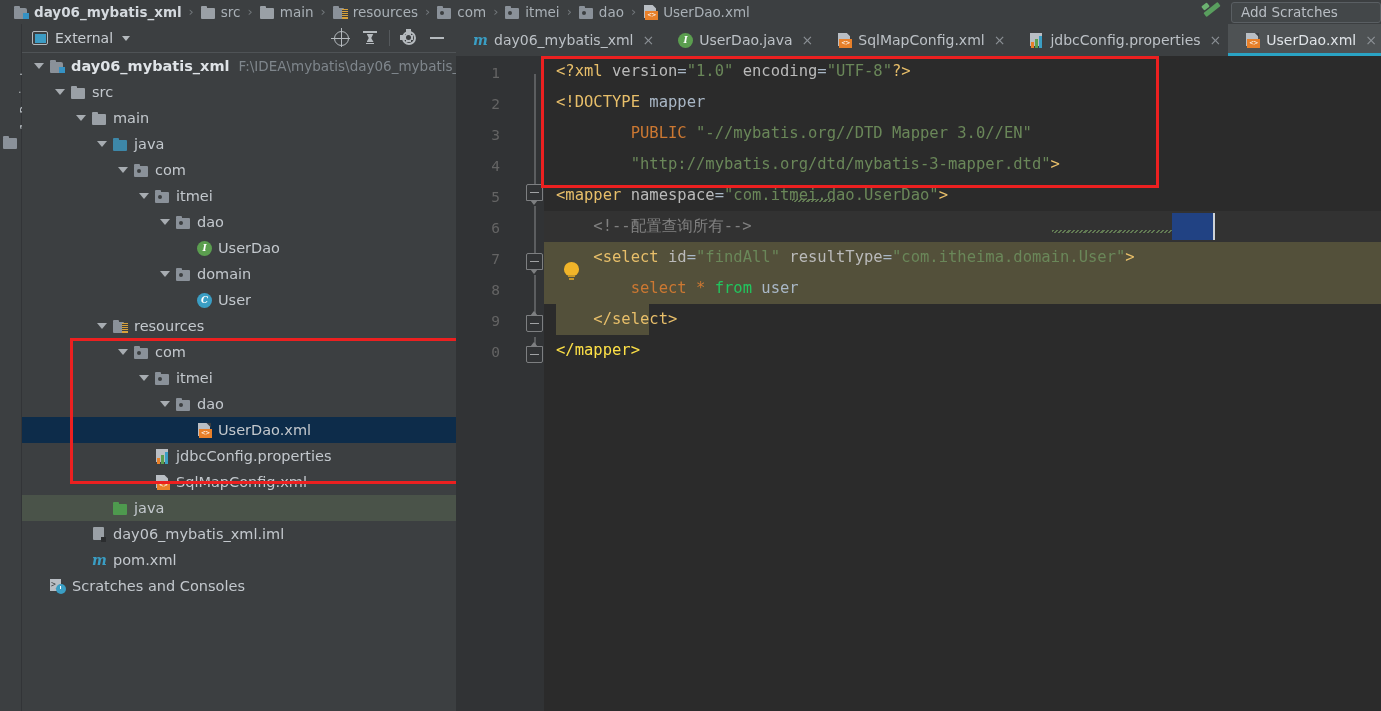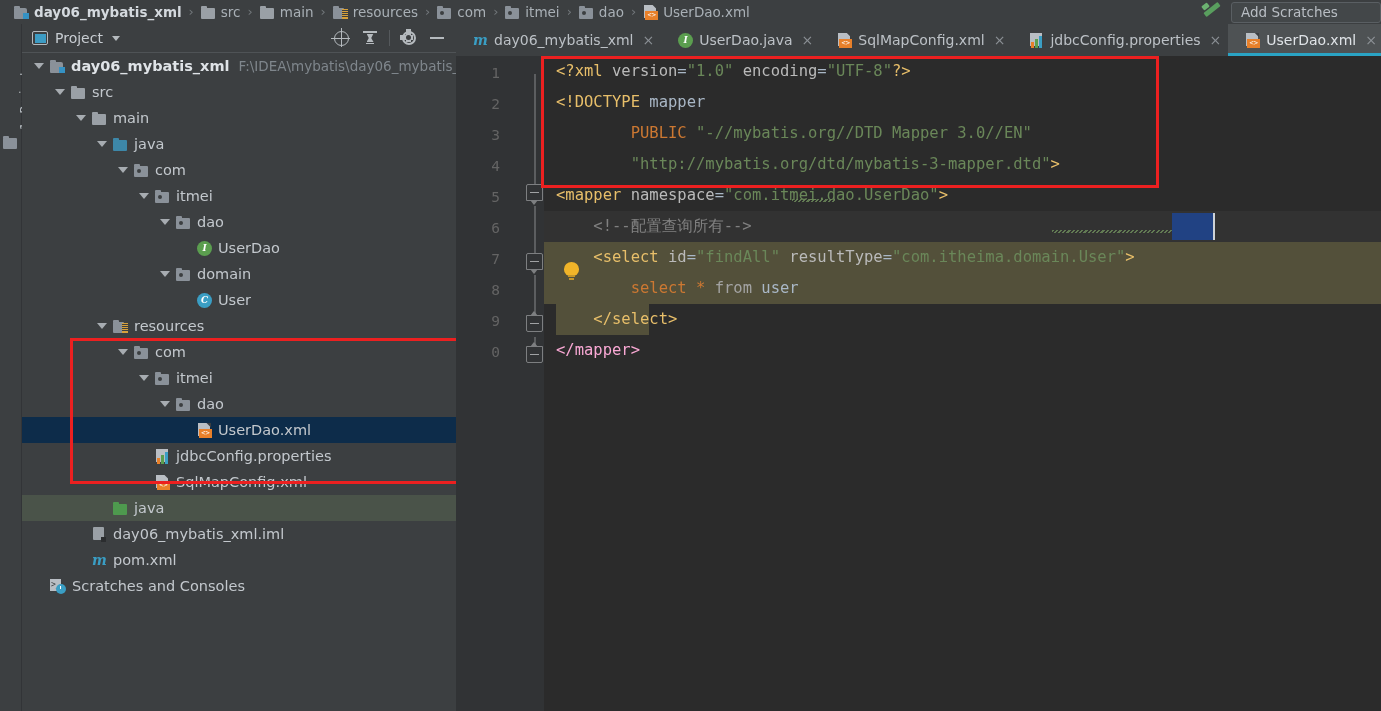--- a/index.html
+++ b/index.html
@@ -355,21 +355,21 @@
   </div>
   <div class="vtab-ic">
         <i class="t"></i>
         <i class="b"></i>
       </div>
 </div>
 
 <div class="panel">
   <div class="panel-head">
     <div class="phead-ic"></div>
-    <div class="phead-title">Project</div>
+    <div class="phead-title">External</div>
     <div class="phead-caret"></div>
     <div class="phead-tools">
       <div class="tbtn">
             <span class="i-locate">
               <i class="h"></i>
               <i class="v"></i>
             </span>
           </div>
       <div class="tbtn">
             <span class="i-collapse">
@@ -723,23 +723,23 @@
     <div class="curline" style="top:155px;"></div>
 
     <div id="codelines">
           <div class="cline" style="top: 0px;"><span style="color:#e8bf6a">&lt;?xml</span><span style="color:#a9b7c6"> </span><span style="color:#bababa">version</span><span style="color:#a9b7c6">=</span><span style="color:#6a8759">"1.0"</span><span style="color:#a9b7c6"> </span><span style="color:#bababa">encoding</span><span style="color:#a9b7c6">=</span><span style="color:#6a8759">"UTF-8"</span><span style="color:#e8bf6a">?&gt;</span></div>
           <div class="cline" style="top: 31px;"><span style="color:#e8bf6a">&lt;!DOCTYPE</span><span style="color:#a9b7c6"> mapper</span></div>
           <div class="cline" style="top: 62px;"><span style="color:#a9b7c6">        </span><span style="color:#cc7832">PUBLIC</span><span style="color:#a9b7c6"> </span><span style="color:#6a8759">"-//mybatis.org//DTD Mapper 3.0//EN"</span></div>
           <div class="cline" style="top: 93px;"><span style="color:#a9b7c6">        </span><span style="color:#6a8759">"http://mybatis.org/dtd/mybatis-3-mapper.dtd"</span><span style="color:#e8bf6a">&gt;</span></div>
           <div class="cline" style="top: 124px;"><span style="color:#e8bf6a">&lt;mapper</span><span style="color:#a9b7c6"> </span><span style="color:#bababa">namespace</span><span style="color:#a9b7c6">=</span><span style="color:#6a8759">"com.itmei.dao.UserDao"</span><span style="color:#e8bf6a">&gt;</span></div>
           <div class="cline" style="top: 155px;"><span style="color:#a9b7c6">    </span><span style="color:#808080">&lt;!--配置查询所有--&gt;</span></div>
           <div class="cline" style="top: 186px;"><span style="color:#a9b7c6">    </span><span style="color:#e8bf6a">&lt;select</span><span style="color:#a9b7c6"> </span><span style="color:#bababa">id</span><span style="color:#a9b7c6">=</span><span style="color:#6a8759">"findAll"</span><span style="color:#a9b7c6"> </span><span style="color:#bababa">resultType</span><span style="color:#a9b7c6">=</span><span style="color:#6a8759">"com.itheima.domain.User"</span><span style="color:#e8bf6a">&gt;</span></div>
-          <div class="cline" style="top: 217px;"><span style="color:#a9b7c6">        </span><span style="color:#cc7832">select</span><span style="color:#a9b7c6"> </span><span style="color:#cc7832">*</span><span style="color:#a9b7c6"> </span><span style="color:#a3a3a3">from</span><span style="color:#a9b7c6"> </span><span style="color:#a9b7c6">user</span></div>
+          <div class="cline" style="top: 217px;"><span style="color:#a9b7c6">        </span><span style="color:#cc7832">select</span><span style="color:#a9b7c6"> </span><span style="color:#cc7832">*</span><span style="color:#a9b7c6"> </span><span style="color:#22c55e">from</span><span style="color:#a9b7c6"> </span><span style="color:#a9b7c6">user</span></div>
           <div class="cline" style="top: 248px;"><span style="color:#a9b7c6">    </span><span style="color:#e8bf6a">&lt;/select&gt;</span></div>
-          <div class="cline" style="top: 279px;"><span style="color:#f9a8d4">&lt;/mapper&gt;</span></div>
+          <div class="cline" style="top: 279px;"><span style="color:#fde047">&lt;/mapper&gt;</span></div>
         </div>
 
     <div class="selhl" style="left:628px; top:157px; width:41px; height:27px;"></div>
     <div class="caret" style="left:669px; top:157px; height:27px;"></div>
 
     <div class="squig" style="left:248px; top:143px; width:43px;"></div>
     <div class="squig" style="left:508px; top:174px; width:120px;"></div>
   </div>
 
   <div class="bulb" style="position:absolute; left:108px; top:238px;">

